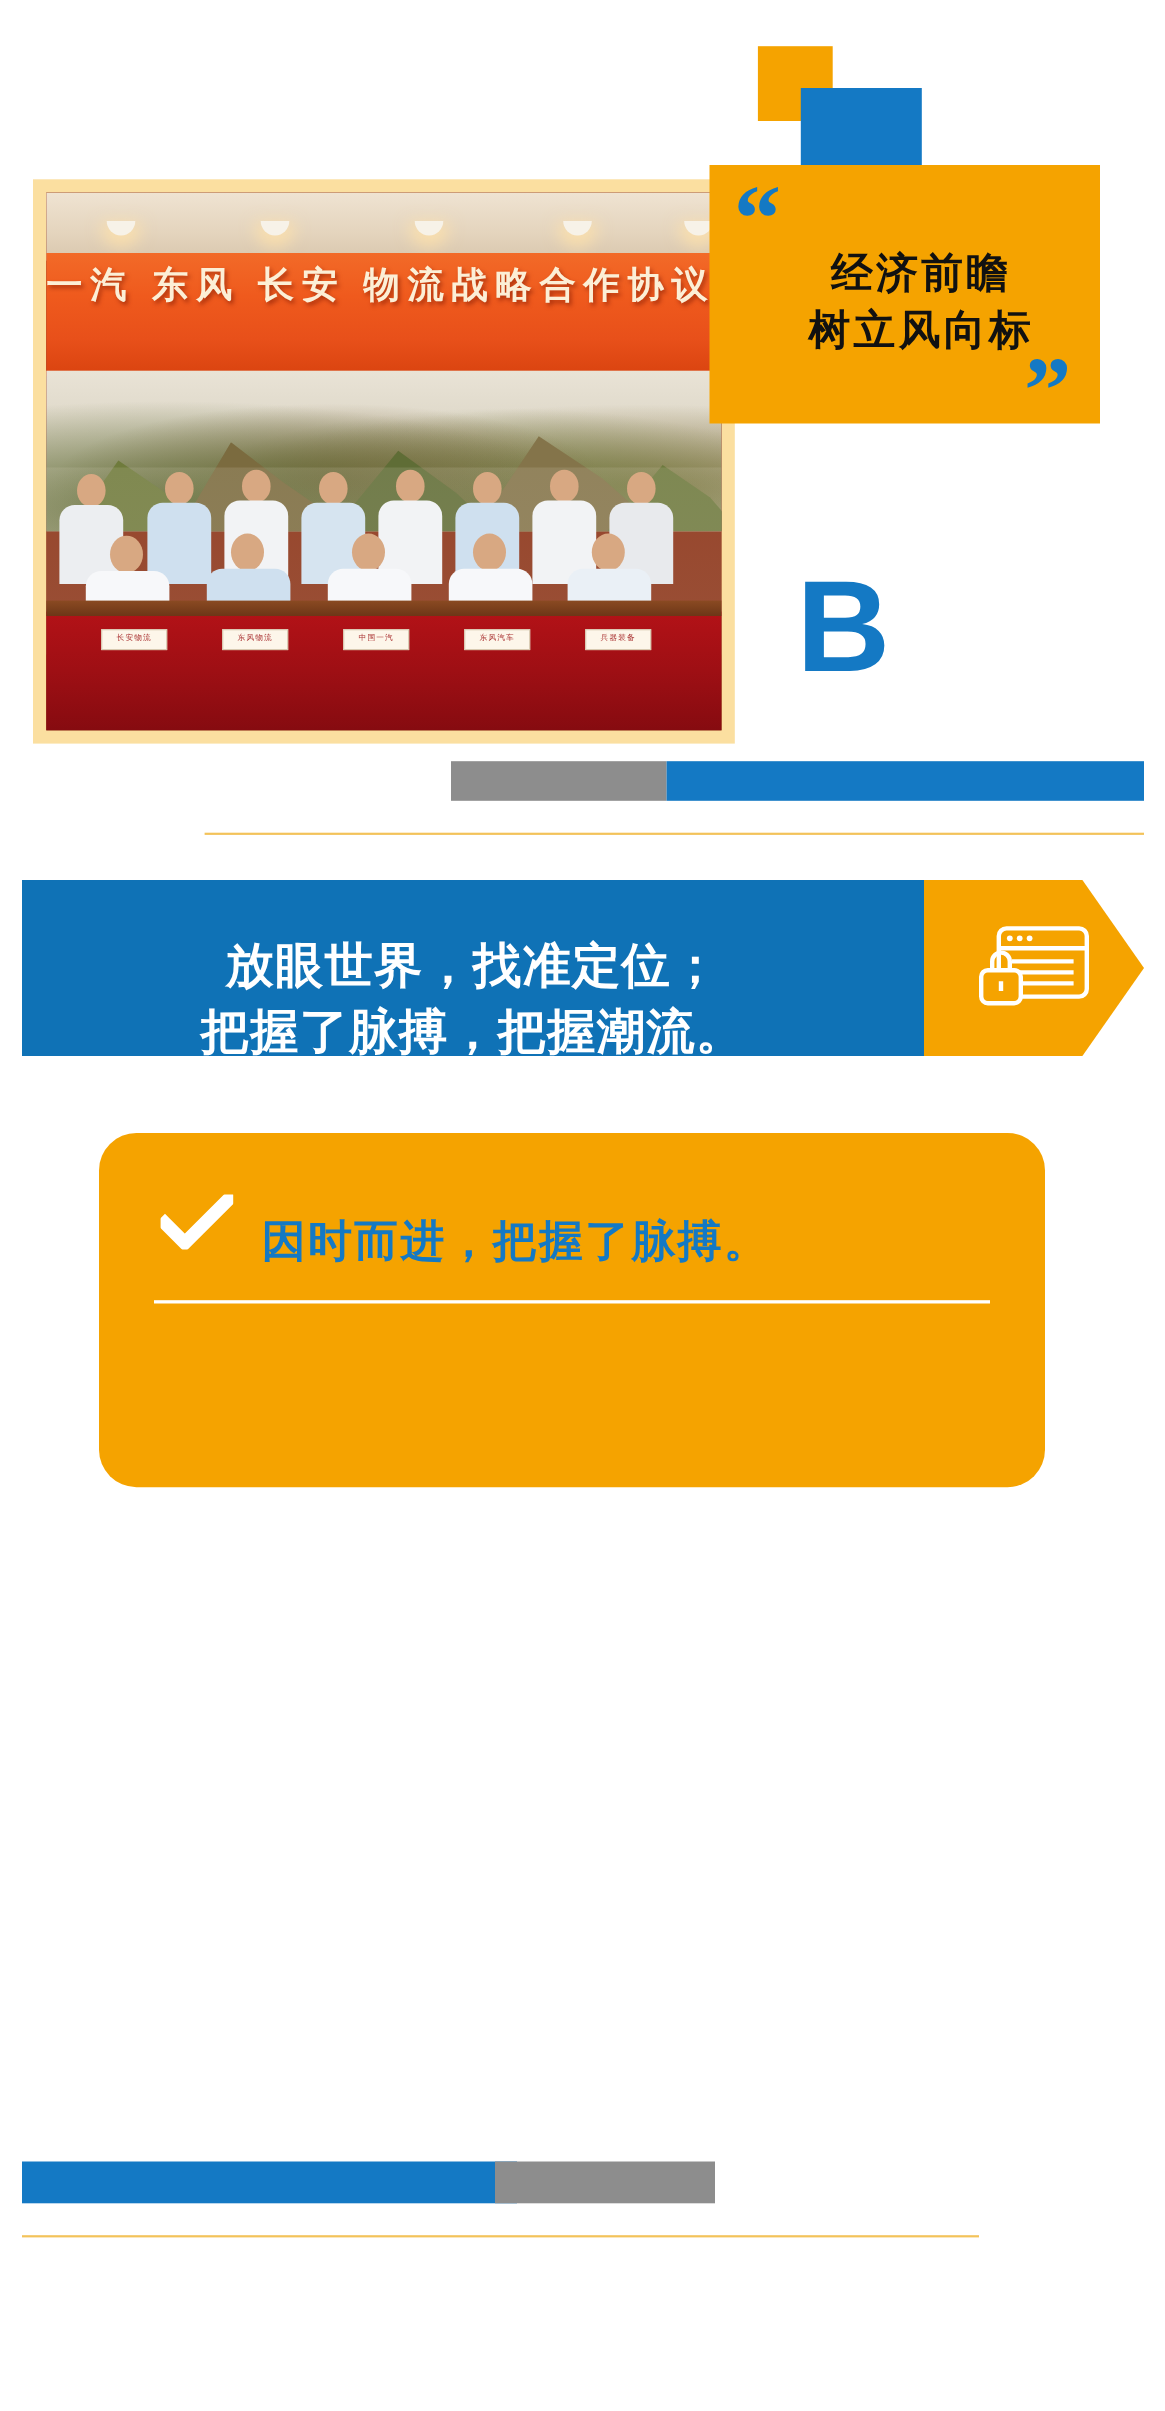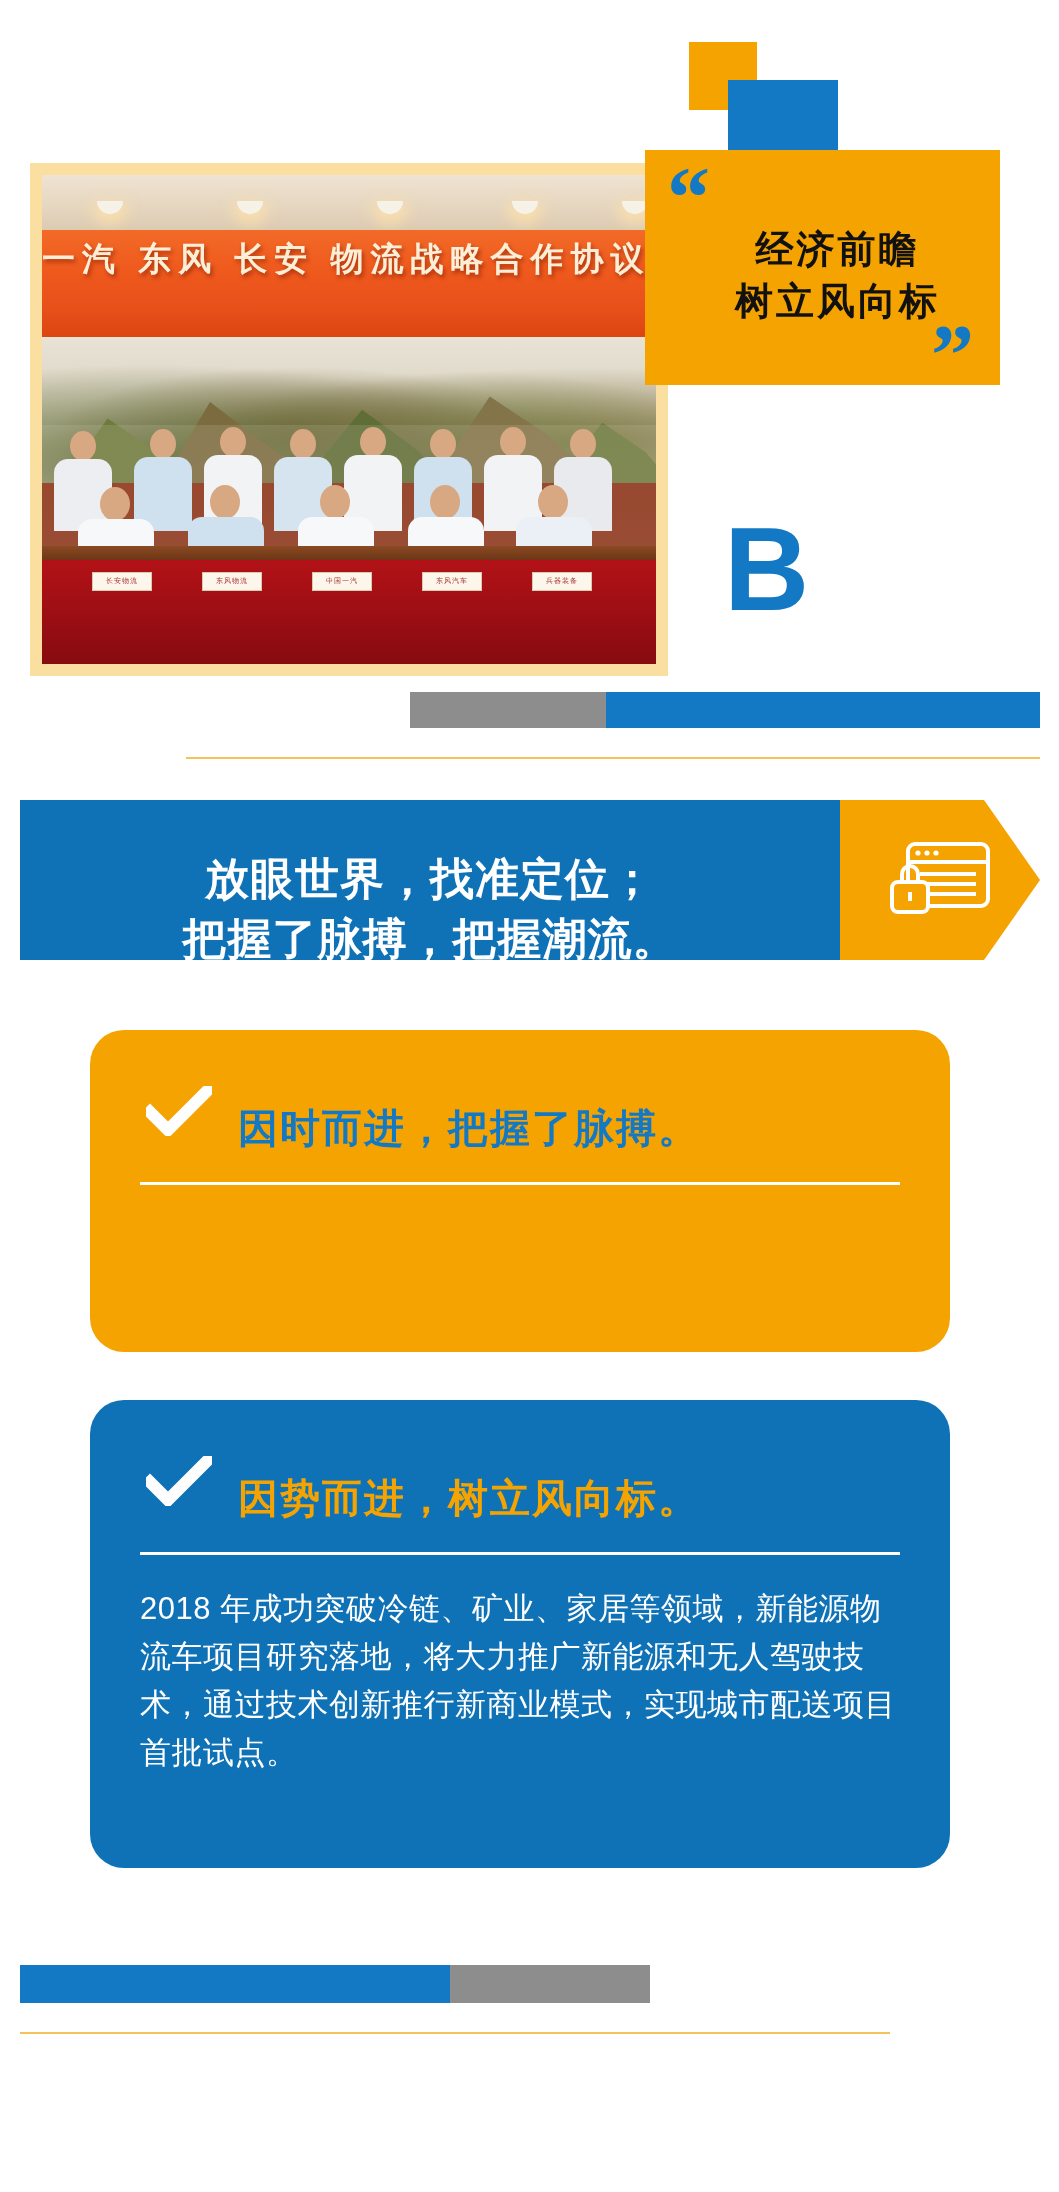--- a/index.html
+++ b/index.html
@@ -229,30 +229,18 @@
       <span class="check">
         <svg width="66" height="50" viewBox="0 0 66 50">
           <path d="M4 26 L22 44 L62 4" stroke="#ffffff" stroke-width="12" fill="none" stroke-linecap="square" stroke-linejoin="miter"></path>
         </svg>
       </span>
       <span class="card-title">因时而进，把握了脉搏。</span>
     </div>
     <div class="card-rule"></div>
   </div>
 
-  <div class="card card-blue">
-    <div class="card-head">
-      <span class="check">
-        <svg width="66" height="50" viewBox="0 0 66 50">
-          <path d="M4 26 L22 44 L62 4" stroke="#ffffff" stroke-width="12" fill="none" stroke-linecap="square" stroke-linejoin="miter"></path>
-        </svg>
-      </span>
-      <span class="card-title">因势而进，树立风向标。</span>
-    </div>
-    <div class="card-rule"></div>
-    <div class="card-body">2018 年成功突破冷链、矿业、家居等领域，新能源物流车项目研究落地，将大力推广新能源和无人驾驶技术，通过技术创新推行新商业模式，实现城市配送项目首批试点。</div>
-  </div>
 
   <div class="foot-blue"></div>
   <div class="foot-grey"></div>
   <div class="hairline-2"></div>
 
 </div>
 
 </body></html>

